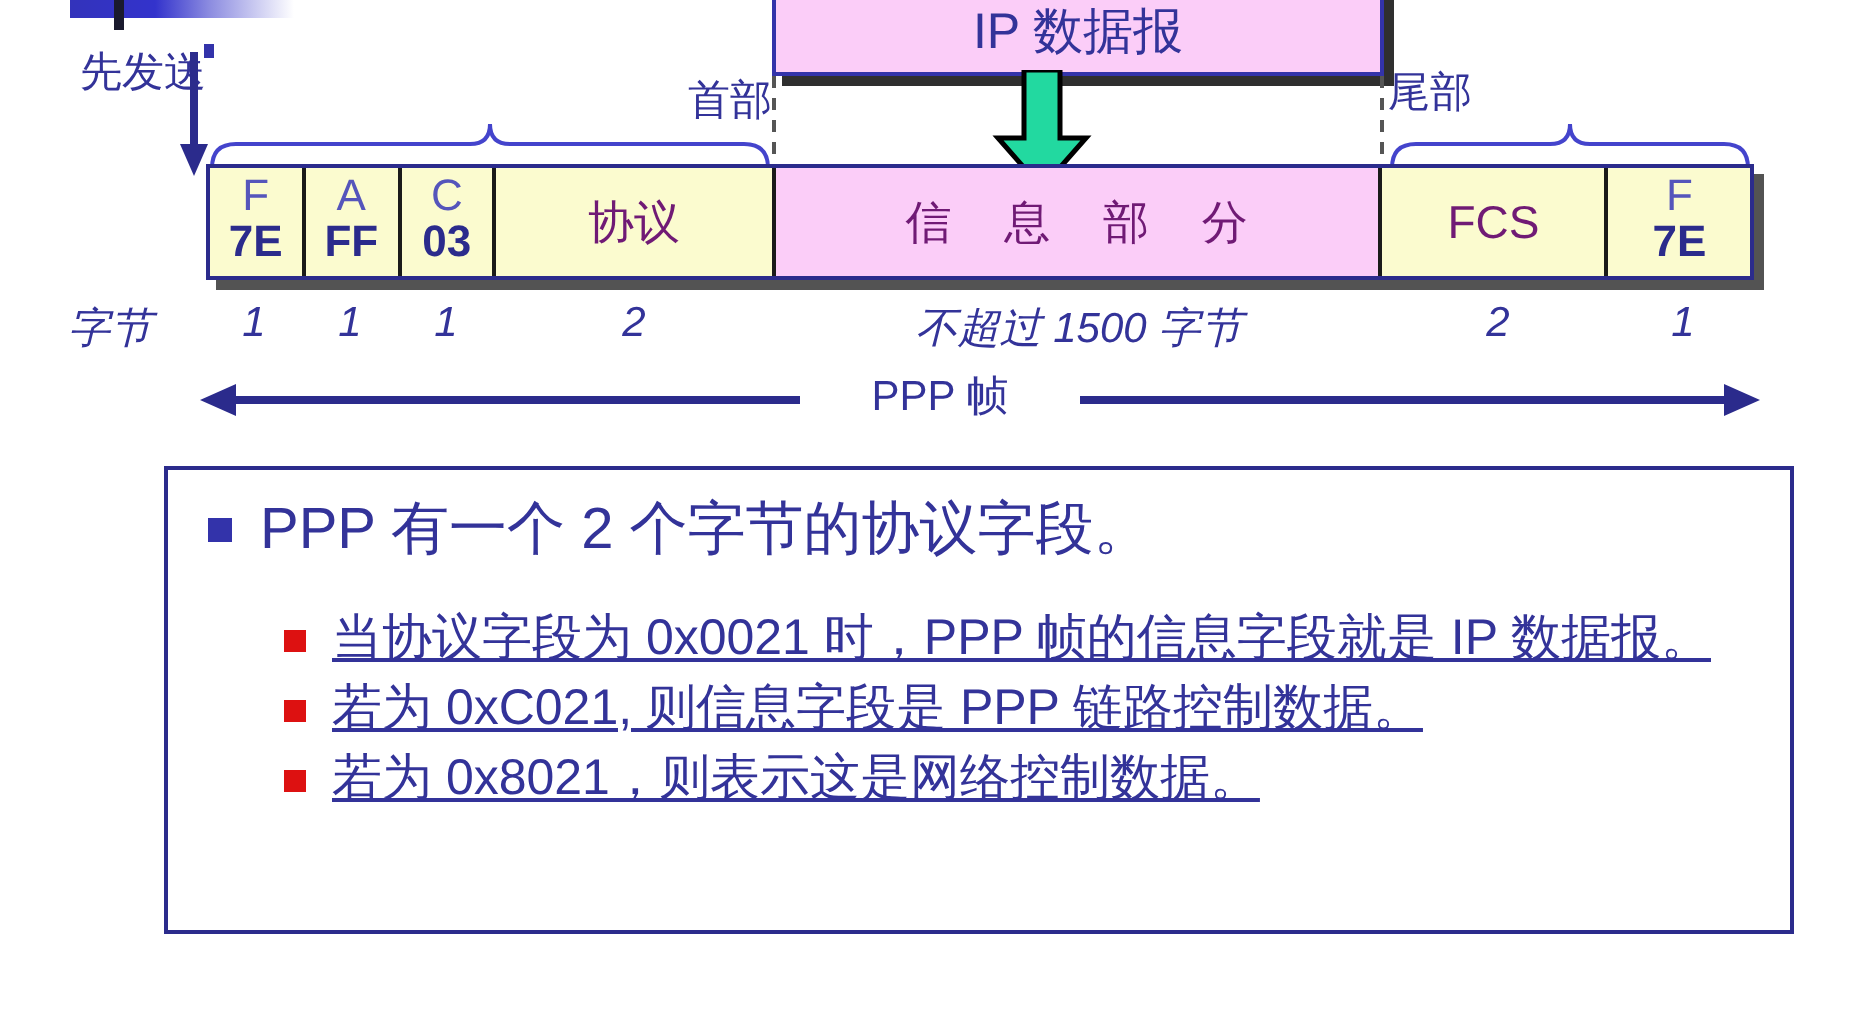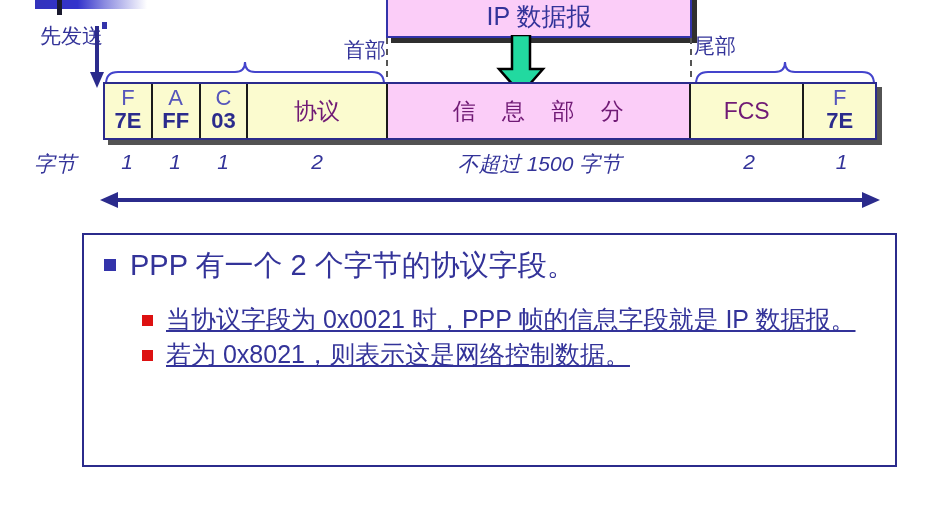--- a/index.html
+++ b/index.html
@@ -293,33 +293,38 @@
     <div class="byte-val" style="left:387px; width:305px;">不超过 1500 字节</div>
     <div class="byte-val" style="left:692px; width:114px;">2</div>
     <div class="byte-val" style="left:806px; width:71px;">1</div>
   </div>
 
   <svg id="frame-span" viewBox="0 0 780 28" preserveAspectRatio="none">
     <line x1="14" y1="14" x2="766" y2="14" stroke="#2b2b8c" stroke-width="4"></line>
     <polygon points="0,14 18,6 18,22" fill="#2b2b8c"></polygon>
     <polygon points="780,14 762,6 762,22" fill="#2b2b8c"></polygon>
   </svg>
+  <div id="frame-span-label">PPP 帧</div>
 
   <div id="notes-box">
 
     <div class="bullet-row level1">
       <span class="marker blue"></span>
       <span class="bullet-text">PPP 有一个 2 个字节的协议字段。</span>
     </div>
 
     <div class="bullet-row level2">
       <span class="marker red"></span>
       <span class="bullet-text">当协议字段为 0x0021 时，PPP 帧的信息字段就是 IP 数据报。</span>
     </div>
 
+    <div class="bullet-row level2">
+      <span class="marker red"></span>
+      <span class="bullet-text">若为 0xC021, 则信息字段是 PPP 链路控制数据。</span>
+    </div>
 
     <div class="bullet-row level2">
       <span class="marker red"></span>
       <span class="bullet-text">若为 0x8021，则表示这是网络控制数据。</span>
     </div>
 
   </div>
 
 </div>
 

